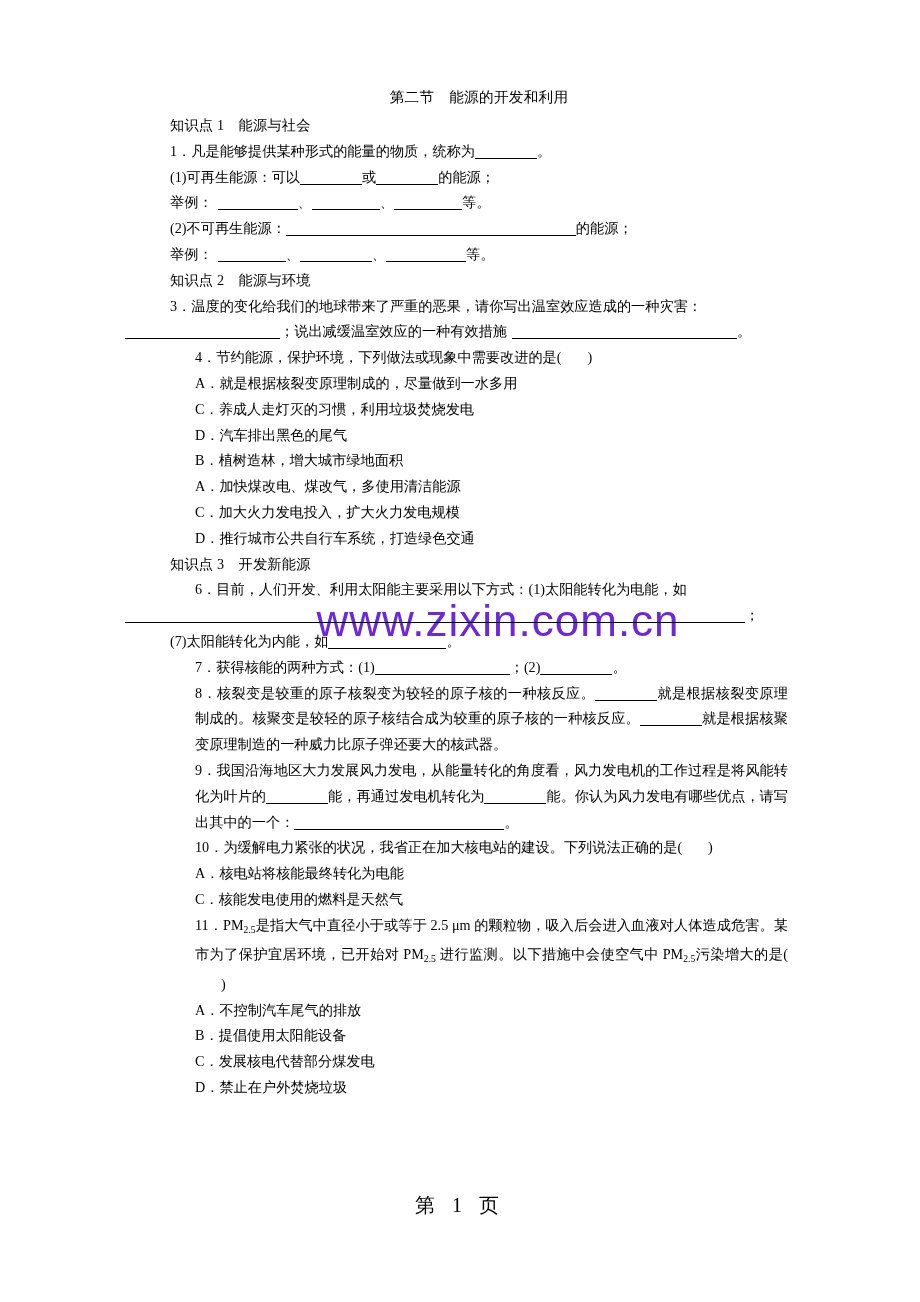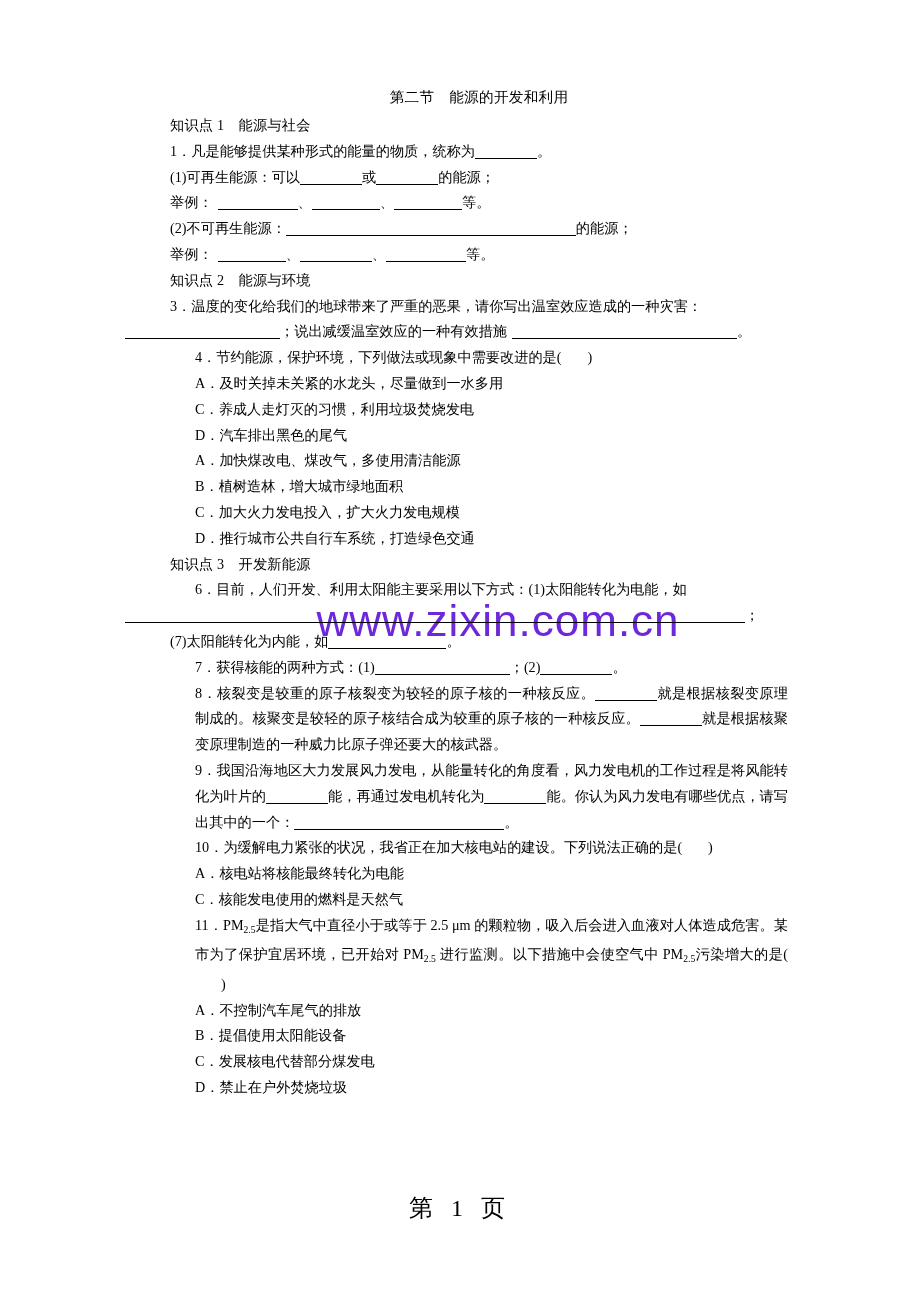--- a/index.html
+++ b/index.html
@@ -98,21 +98,21 @@
   sub { font-size: 0.68em; vertical-align: -0.28em; }
 
   .space-s { display: inline-block; width: 5px; }
 
   #footer {
     position: absolute;
     left: 0;
     top: 1192px;
     width: 920px;
     text-align: center;
-    font-size: 24px;
+    font-size: 20px;
     letter-spacing: 6px;
     z-index: 2;
   }
 </style>
 </head>
 <body>
 
 <div id="page">
 
   <div id="watermark">www.zixin.com.cn</div>
@@ -133,26 +133,26 @@
     <p class="line nowrap"><span>(2)不可再生能源：</span><span class="blank b-290"></span><span>的能源；</span></p>
 
     <p class="line nowrap"><span>举例：</span><span class="space-s"></span><span class="blank b-68"></span><span>、</span><span class="blank b-72"></span><span>、</span><span class="blank b-80"></span><span>等。</span></p>
 
     <p class="line kp">知识点 2　能源与环境</p>
 
     <p class="line" style="text-align:justify;"><span>3．</span><span>温度的变化给我们的地球带来了严重的恶果，请你写出温室效应造成的一种灾害：</span></p>
     <p class="line nowrap" style="margin-left:-45px;"><span class="rule-left" style="width:155px;"></span><span>；说出减缓温室效应的一种有效措施</span><span class="space-s"></span><span class="blank b-225"></span><span>。</span></p>
 
     <p class="line nowrap indent"><span>4．</span><span>节约能源，保护环境，下列做法或现象中需要改进的是(</span><span class="choice-gap"></span><span>)</span></p>
-    <p class="line nowrap opt">A．及时关掉未关紧的水龙头，尽量做到一水多用</p>
+    <p class="line nowrap opt">A．就是根据核裂变原理制成的，尽量做到一水多用</p>
     <p class="line nowrap opt">C．养成人走灯灭的习惯，利用垃圾焚烧发电</p>
     <p class="line nowrap opt">D．汽车排出黑色的尾气</p>
 
+    <p class="line nowrap opt">B．植树造林，增大城市绿地面积</p>
     <p class="line nowrap opt">A．加快煤改电、煤改气，多使用清洁能源</p>
-    <p class="line nowrap opt">B．植树造林，增大城市绿地面积</p>
     <p class="line nowrap opt">C．加大火力发电投入，扩大火力发电规模</p>
     <p class="line nowrap opt">D．推行城市公共自行车系统，打造绿色交通</p>
 
     <p class="line kp">知识点 3　开发新能源</p>
 
     <p class="line indent" style="text-align:justify;"><span>6．</span><span>目前，人们开发、利用太阳能主要采用以下方式：(1)太阳能转化为电能，如</span></p>
     <p class="line nowrap" style="margin-left:-45px;"><span class="rule-left" style="width:620px;"></span><span>；</span></p>
     <p class="line nowrap"><span>(7)太阳能转化为内能，如</span><span class="blank b-118"></span><span>。</span></p>
 
     <p class="line nowrap indent"><span>7．</span><span>获得核能的两种方式：(1)</span><span class="blank b-135"></span><span>；(2)</span><span class="blank b-72"></span><span>。</span></p>

